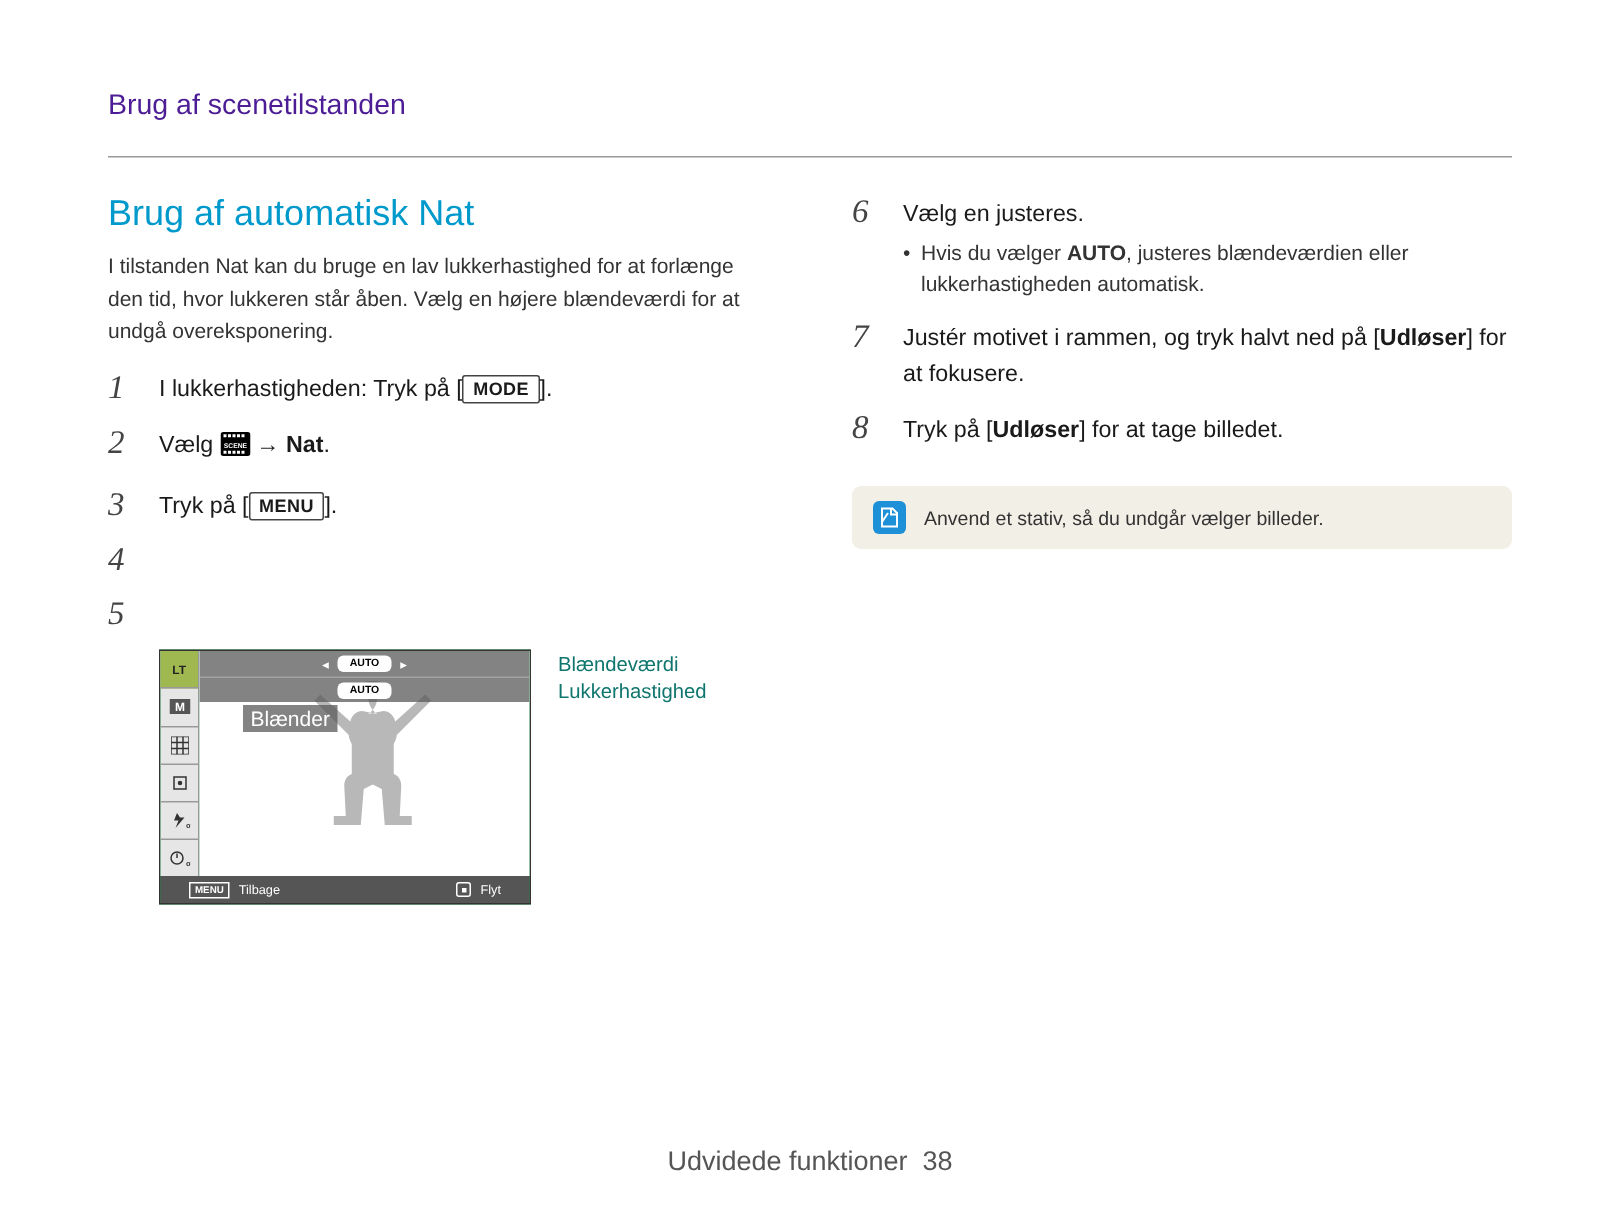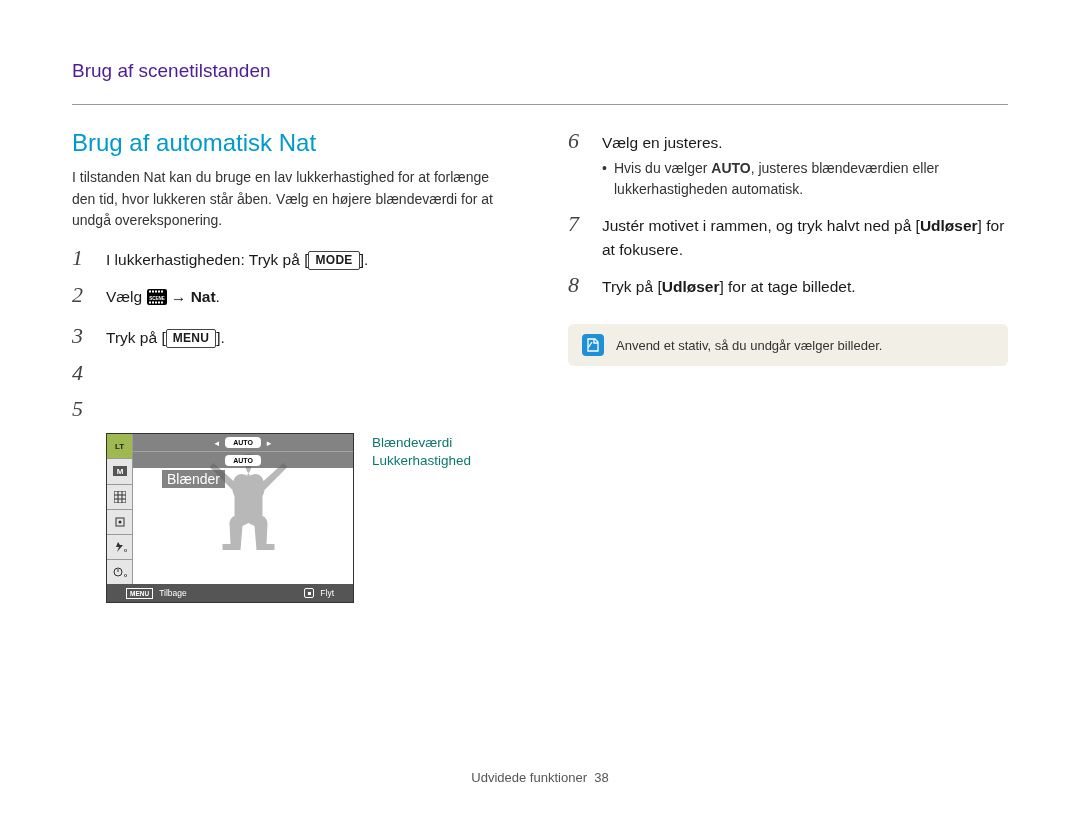--- a/index.html
+++ b/index.html
@@ -233,21 +233,21 @@
     font-size:13.5px;
     color:#0f766e;
     line-height:1.3;
     padding-top:1px;
   }
   .footer {
     position:absolute;
     bottom:30px;
     left:0; right:0;
     text-align:center;
-    font-size:13px;
+    font-size:18px;
     color:#555;
   }
 </style>
 </head>
 <body>
 
 <div class="breadcrumb">Brug af scenetilstanden</div>
 <hr class="rule">
 
 <div class="columns">

